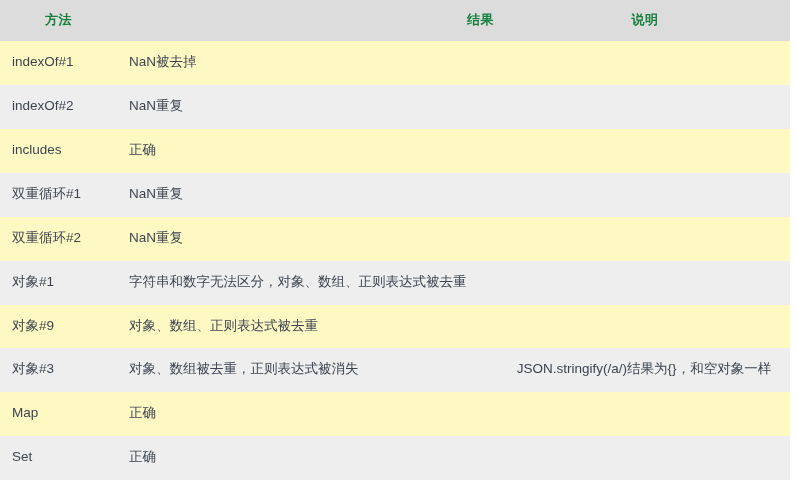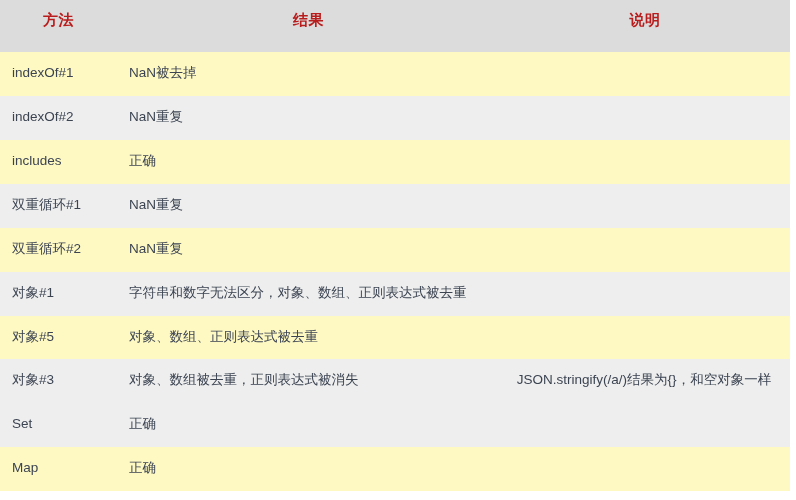--- a/index.html
+++ b/index.html
@@ -28,28 +28,28 @@
   table.cmp-table col.c-method  { width: 117px; }
   table.cmp-table col.c-result  { width: 383px; }
   table.cmp-table col.c-desc    { width: 290px; }
 
   thead tr.header-row {
     background: #dcdcdc;
   }
   thead th {
     text-align: center;
     font-weight: bold;
-    font-size: 15px;
-    color: #b91c1c;
-    padding: 11px 6px 22px 6px;
+    font-size: 13px;
+    color: #15803d;
+    padding: 11px 6px 12px 6px;
     border: none;
     letter-spacing: 0.5px;
   }
   thead th.th-method { text-align: center; }
-  thead th.th-result { text-align: center; }
+  thead th.th-result { text-align: right; }
   thead th.th-desc   { text-align: center; }
 
   tbody tr.data-row td {
     padding: 11px 14px 12px 12px;
     vertical-align: top;
     line-height: 1.55;
     border: none;
   }
   tbody tr.row-odd  { background: #fef9c3; }
   tbody tr.row-even { background: #eeeeee; border-radius: 15px; }
@@ -156,54 +156,54 @@
           </td>
         <td class="cell-result">
             <span class="cell-text">字符串和数字无法区分，对象、数组、正则表达式被去重</span>
           </td>
         <td class="cell-desc">
             <span class="cell-text"></span>
           </td>
       </tr>
       <tr class="data-row row-odd">
         <td class="cell-method">
-            <span class="cell-text">对象#5</span>
+            <span class="cell-text">对象#9</span>
           </td>
         <td class="cell-result">
             <span class="cell-text">对象、数组、正则表达式被去重</span>
           </td>
         <td class="cell-desc">
             <span class="cell-text"></span>
           </td>
       </tr>
       <tr class="data-row row-even">
         <td class="cell-method">
             <span class="cell-text">对象#3</span>
           </td>
         <td class="cell-result">
             <span class="cell-text">对象、数组被去重，正则表达式被消失</span>
           </td>
         <td class="cell-desc">
             <span class="cell-text">JSON.stringify(/a/)结果为{}，和空对象一样</span>
           </td>
       </tr>
+      <tr class="data-row row-odd">
+        <td class="cell-method">
+            <span class="cell-text">Map</span>
+          </td>
+        <td class="cell-result">
+            <span class="cell-text">正确</span>
+          </td>
+        <td class="cell-desc">
+            <span class="cell-text"></span>
+          </td>
+      </tr>
       <tr class="data-row row-even">
         <td class="cell-method">
             <span class="cell-text">Set</span>
-          </td>
-        <td class="cell-result">
-            <span class="cell-text">正确</span>
-          </td>
-        <td class="cell-desc">
-            <span class="cell-text"></span>
-          </td>
-      </tr>
-      <tr class="data-row row-odd">
-        <td class="cell-method">
-            <span class="cell-text">Map</span>
           </td>
         <td class="cell-result">
             <span class="cell-text">正确</span>
           </td>
         <td class="cell-desc">
             <span class="cell-text"></span>
           </td>
       </tr>
     </tbody>
   </table>

